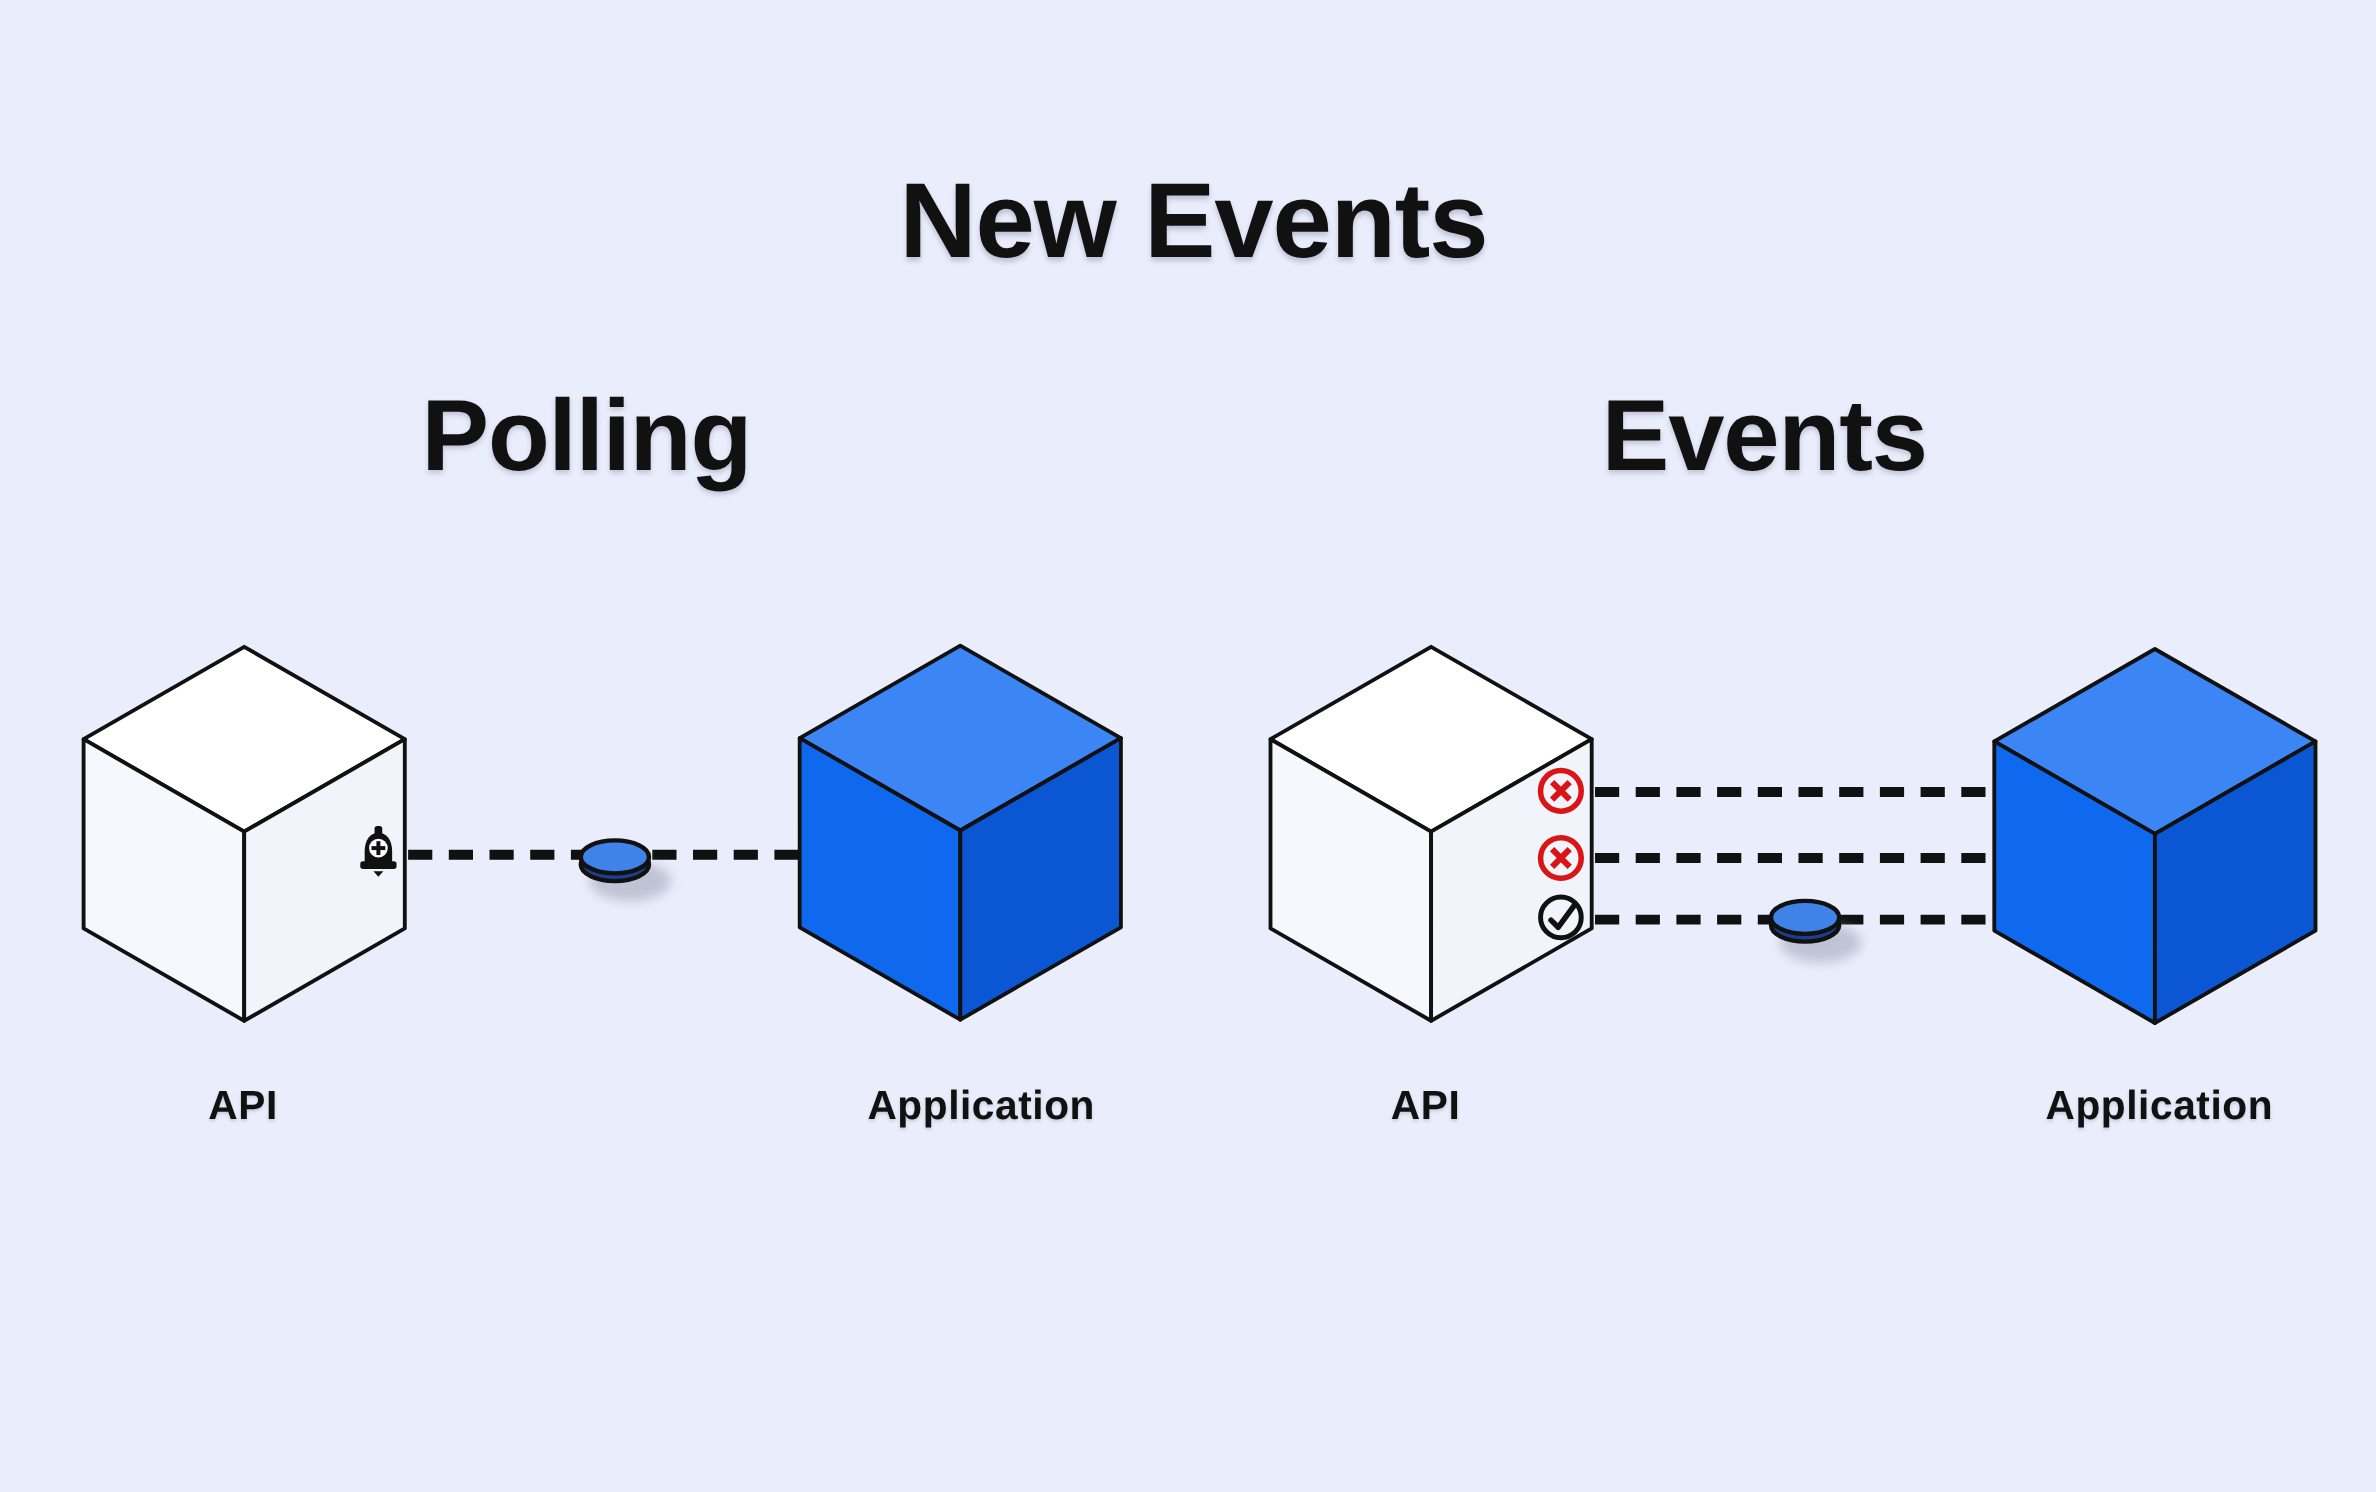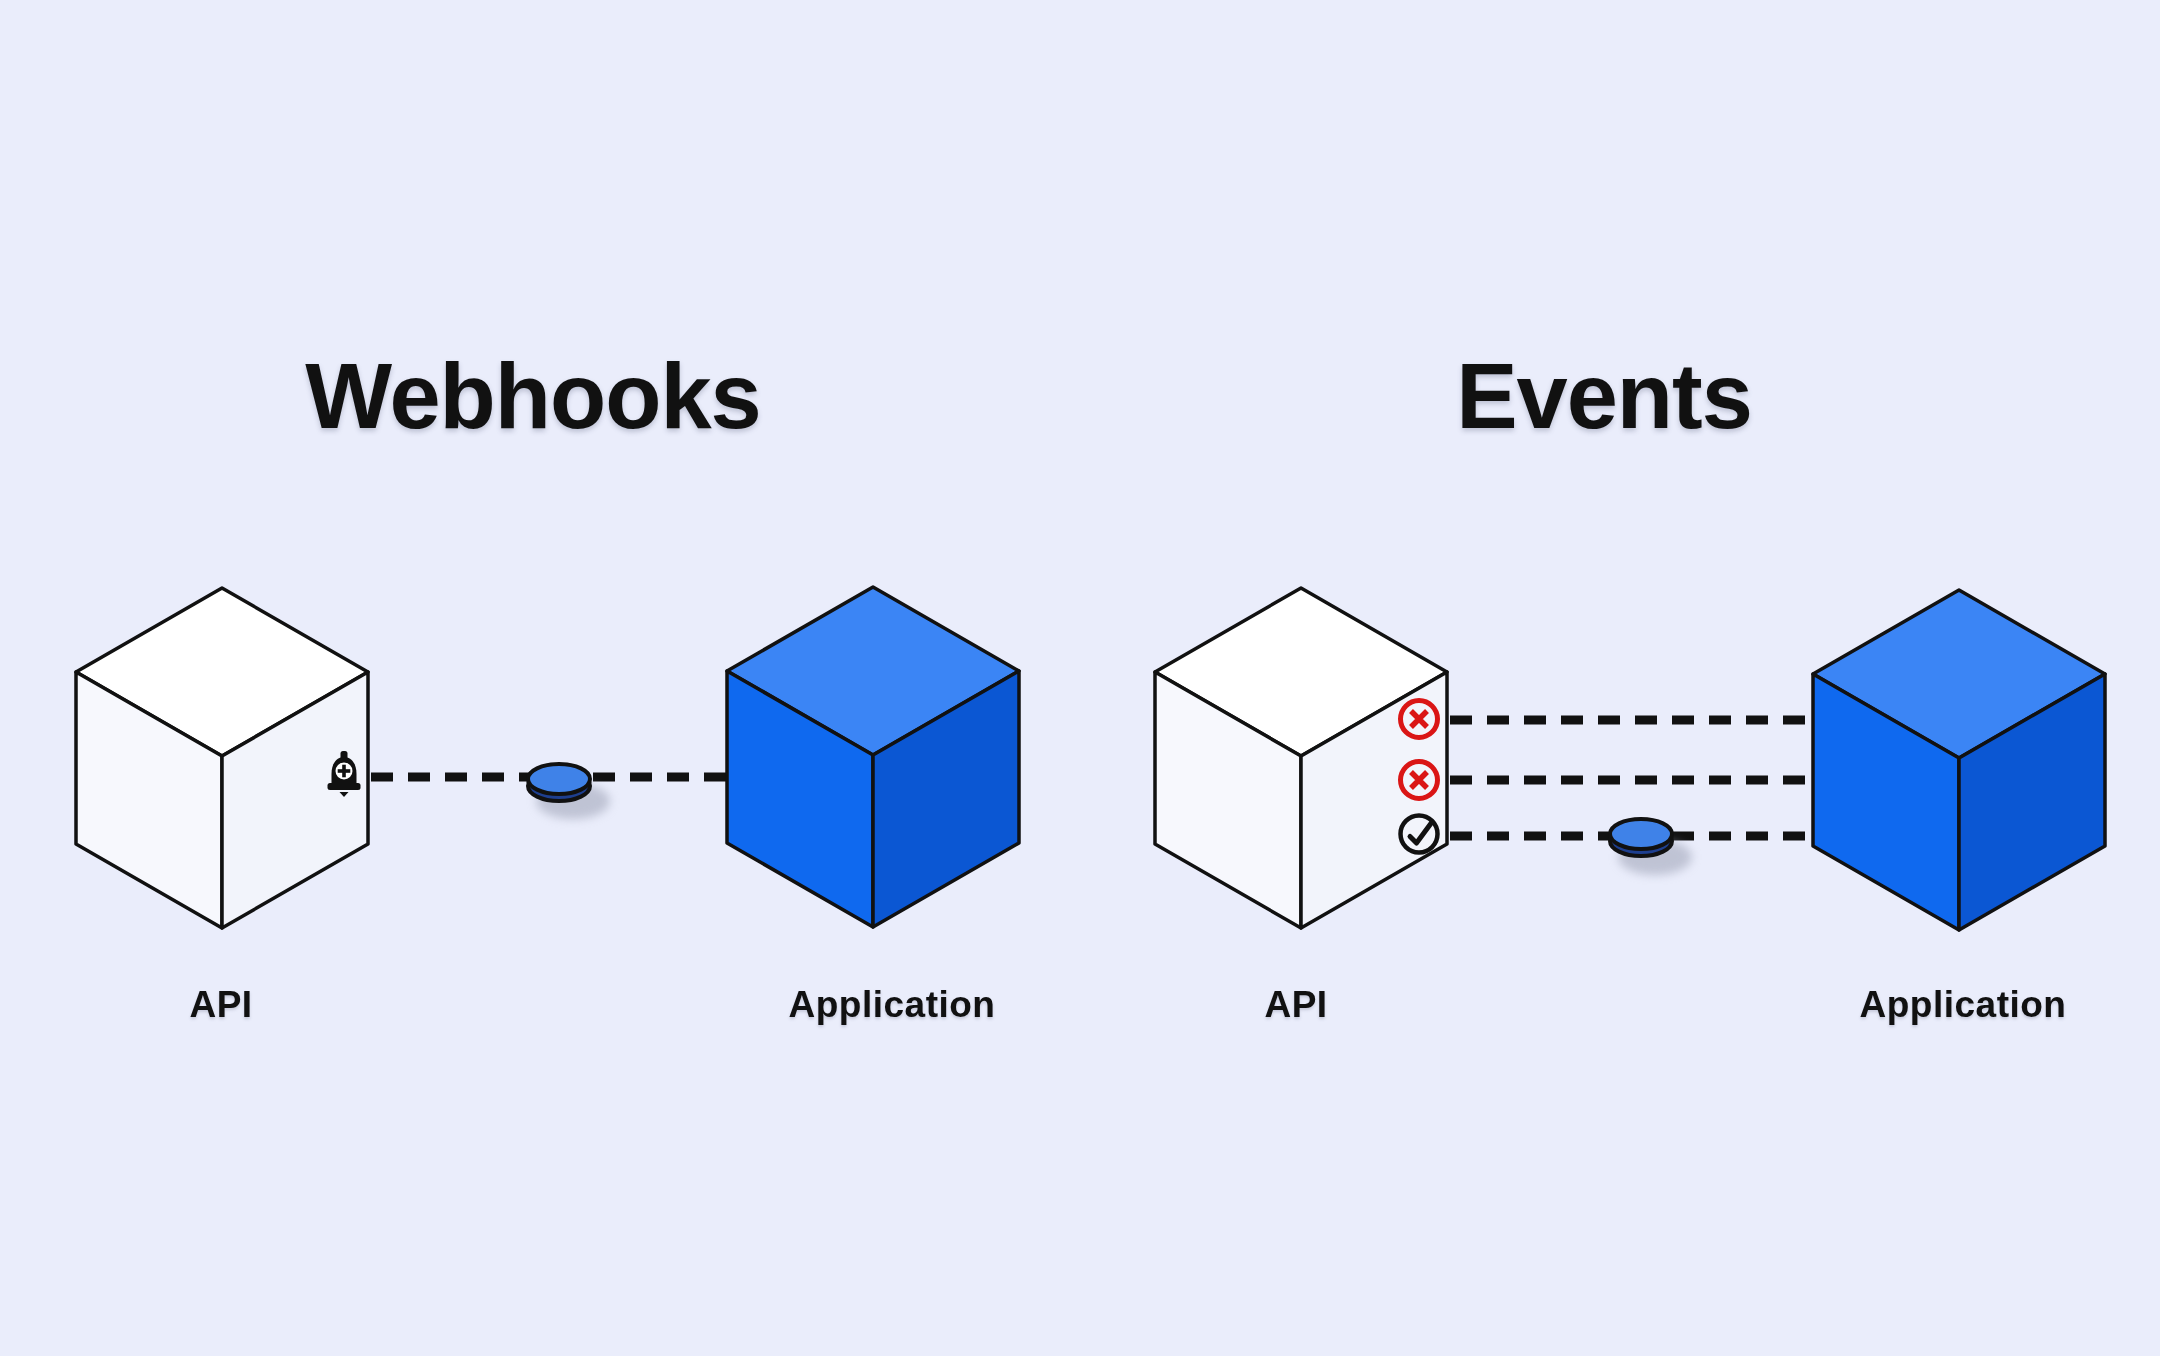--- a/index.html
+++ b/index.html
@@ -129,22 +129,23 @@
       <path d="M -9,2.5 L -2.5,9 L 13,-12" stroke-width="5" stroke-linecap="round" stroke-linejoin="round"></path>
     </g>
 
     <g transform="translate(1813,590)" stroke="var(--ink)" stroke-width="3.5" stroke-linejoin="round">
       <polygon points="146,0 292,84 146,168 0,84" fill="var(--blue-cube-top)"></polygon>
       <polygon points="0,84 146,168 146,340 0,256" fill="var(--blue-cube-left)"></polygon>
       <polygon points="146,168 292,84 292,256 146,340" fill="var(--blue-cube-right)"></polygon>
     </g>
   </svg>
 
+  <div class="txt main-title">New Events</div>
 
-  <div class="txt section-heading heading-webhooks">Webhooks</div>
+  <div class="txt section-heading heading-webhooks">Polling</div>
   <div class="txt section-heading heading-polling">Events</div>
 
   <div class="txt node-label lbl-api-webhooks">API</div>
   <div class="txt node-label lbl-app-webhooks">Application</div>
   <div class="txt node-label lbl-api-polling">API</div>
   <div class="txt node-label lbl-app-polling">Application</div>
 
 </div>
 
 </body></html>

